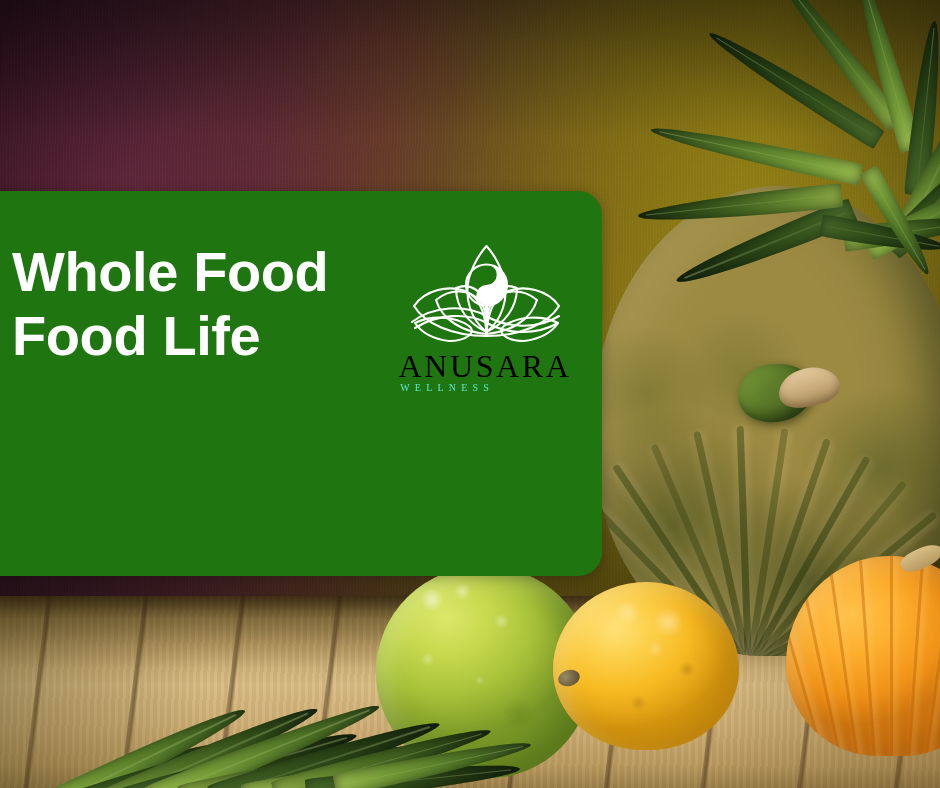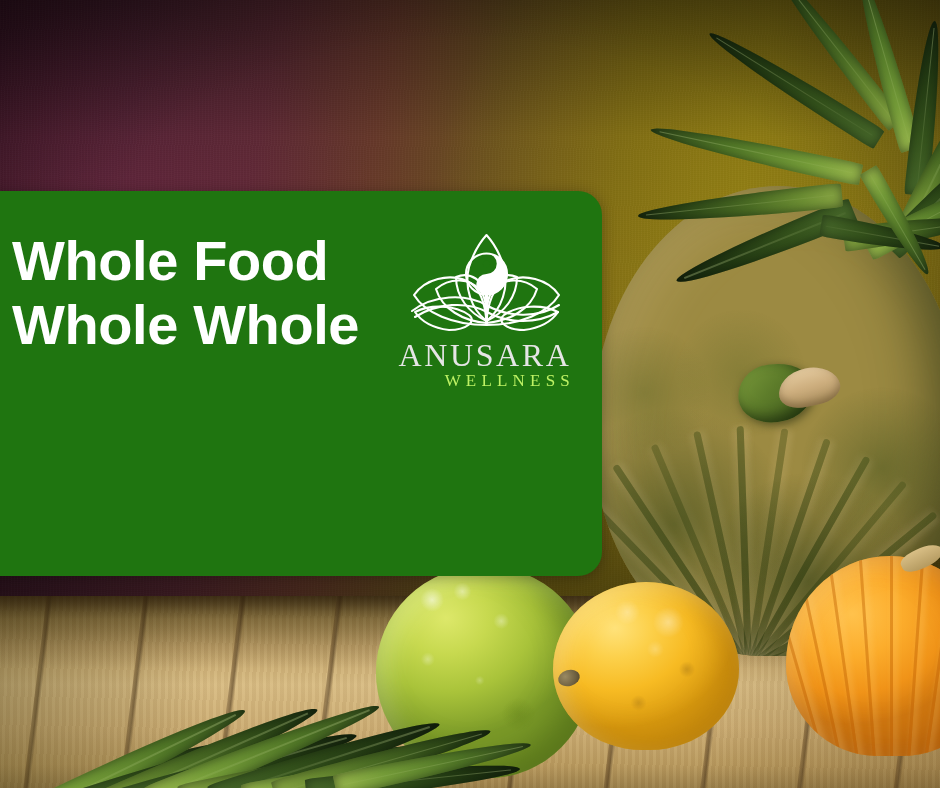--- a/index.html
+++ b/index.html
@@ -267,21 +267,21 @@
   .green-panel {
     position: absolute;
     left: -20px; top: 191px;
     width: 622px; height: 385px;
     background: #1f7510;
     border-radius: 4px 24px 24px 4px;
     box-shadow: 0 2px 14px rgba(0,0,0,0.28);
   }
   .panel-inner {
     position: absolute;
-    left: 20px; top: 0;
+    left: 20px; top: 11px;
     width: 602px; height: 385px;
   }
 
   .headline {
     position: absolute;
     left: 12px; top: 38px;
     width: 400px;
     color: #ffffff;
     font-size: 56px;
     font-weight: bold;
@@ -311,34 +311,34 @@
   .logo-mark {
     position: absolute;
     left: 14px; top: 0;
     width: 155px; height: 108px;
   }
   .logo-word {
     position: absolute;
     left: 0; top: 106px;
     width: 180px;
     text-align: center;
-    color: #e5e5e5;
+    color: #000000;
     font-family: "Liberation Serif", serif;
     font-size: 32px;
     letter-spacing: 2.6px;
     line-height: 1;
   }
   .logo-sub {
     position: absolute;
     left: 0; top: 139px;
     width: 180px;
-    text-align: right;
-    color: #bef264;
+    text-align: left;
+    color: #5eead4;
     font-family: "Liberation Serif", serif;
-    font-size: 17px;
+    font-size: 10px;
     letter-spacing: 5.2px;
     line-height: 1;
     text-indent: 5.2px;
   }
 </style>
 </head>
 <body>
 
 <div id="canvas">
 
@@ -423,21 +423,21 @@
       <div class="leaf " style="left: 342px; top: 28px; width: 24px; height: 225px; transform: rotate(74deg); z-index: 20;"></div>
       <div class="leaf leaf-dark" style="left: 374px; top: 36px; width: 24px; height: 215px; transform: rotate(84deg); z-index: 21;"></div>
       <div class="leaf leaf-light" style="left: 404px; top: 46px; width: 22px; height: 200px; transform: rotate(78deg); z-index: 22;"></div>
     </div>
 
   <div class="green-panel">
     <div class="panel-inner">
 
       <div class="headline">
         <span>Whole Food</span>
-        <span class="l2">Whole Whole</span>
+        <span class="l2">Food Life</span>
       </div>
 
       <div class="logo-block">
         <div class="logo-mark">
           <svg viewBox="0 0 155 108" width="155" height="108" aria-hidden="true">
             <g fill="none" stroke="#ffffff" stroke-width="2.1" stroke-linejoin="round" stroke-linecap="round">
 
               <path d="M77.5 92 C 44 92, 16 80, 5 62 C 16 46, 40 40, 58 48 C 70 53, 77 70, 77.5 92 Z"></path>
 
               <path d="M77.5 92 C 111 92, 139 80, 150 62 C 139 46, 115 40, 97 48 C 85 53, 78 70, 77.5 92 Z"></path>

